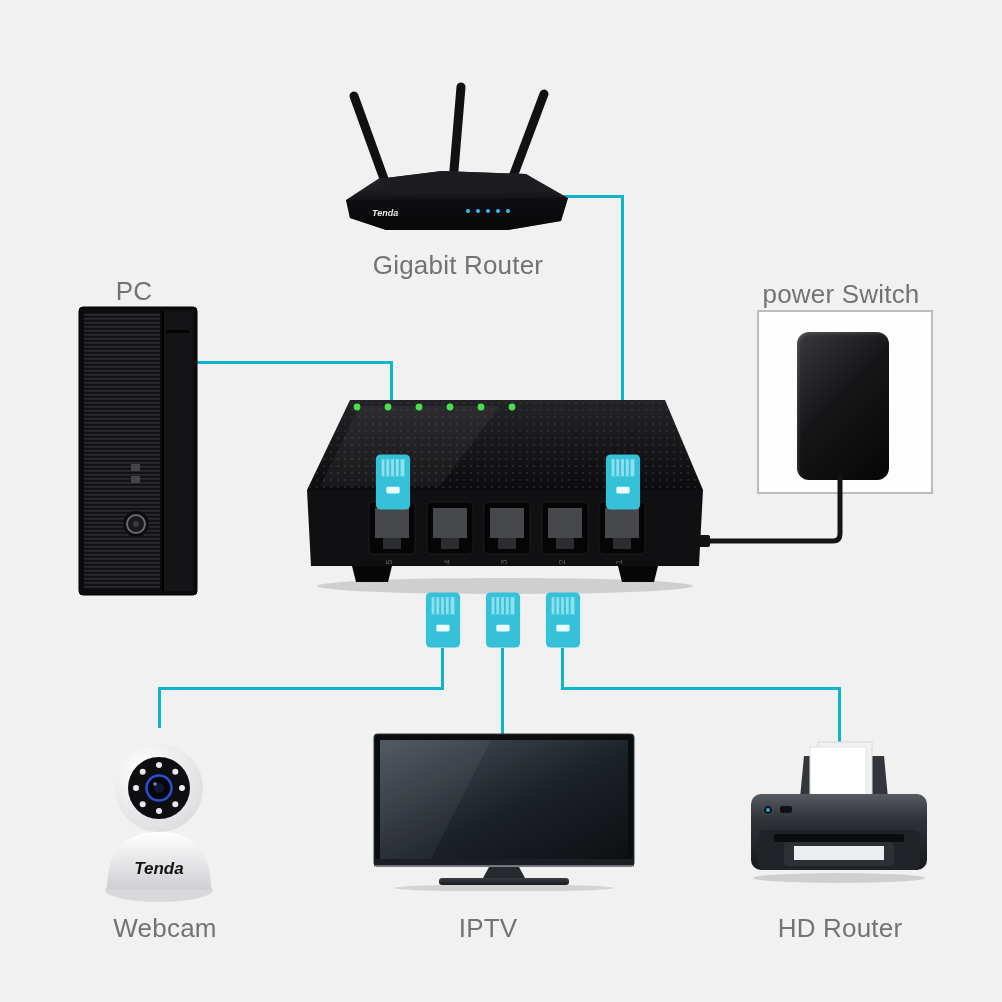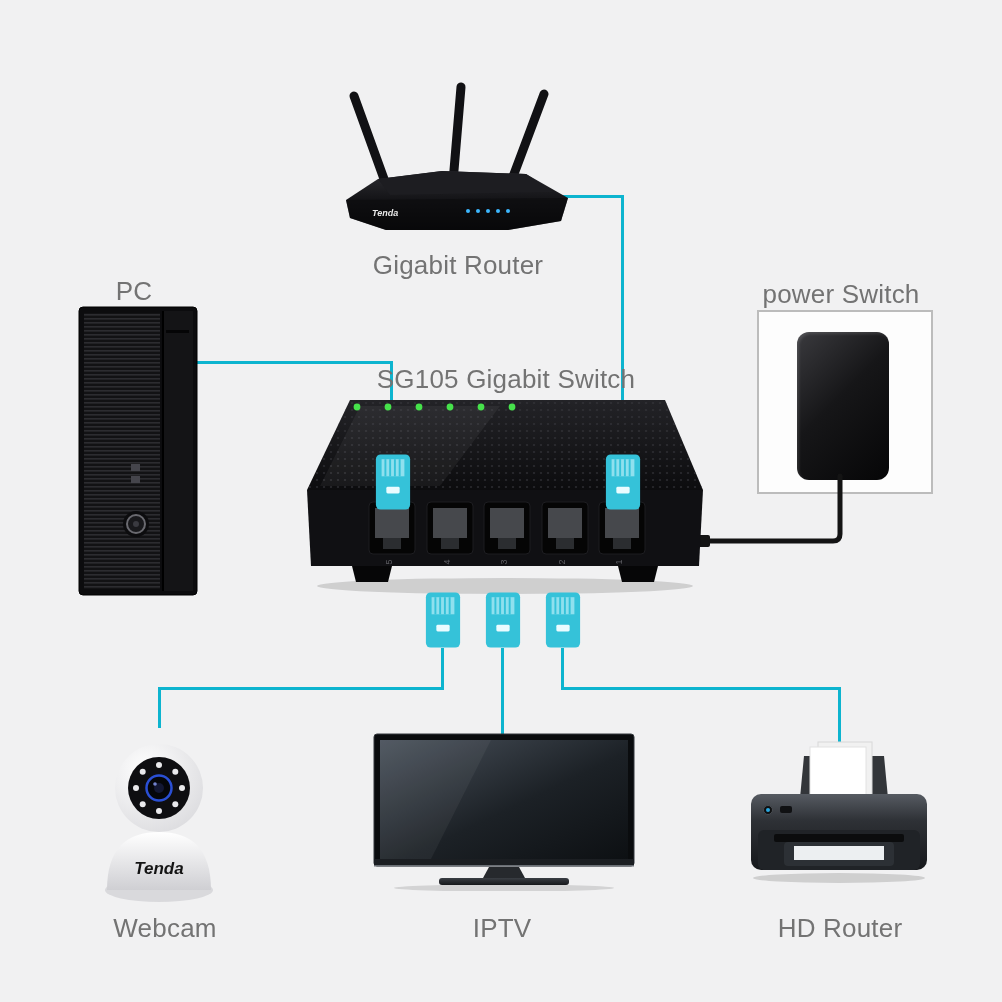--- a/index.html
+++ b/index.html
@@ -60,23 +60,22 @@
 
   <div class="cline" style="left:501px;top:648px;width:3px;height:87px"></div>
 
   <div class="cline" style="left:561px;top:648px;width:3px;height:42px"></div>
   <div class="cline" style="left:561px;top:687px;width:280px;height:3px"></div>
   <div class="cline" style="left:838px;top:687px;width:3px;height:57px"></div>
 
   <div class="label" style="left:134px;top:276px">PC</div>
   <div class="label" style="left:458px;top:250px">Gigabit Router</div>
   <div class="label" style="left:841px;top:279px">power Switch</div>
-  <div class="label" style="left:506px;top:364px">SG105 Gigabit Switch</div>
   <div class="label" style="left:165px;top:913px">Webcam</div>
-  <div class="label" style="left:502px;top:913px">IPTV</div>
+  <div class="label" style="left:488px;top:913px">IPTV</div>
   <div class="label" style="left:840px;top:913px">HD Router</div>
 
   <div class="figure" style="left:330px;top:82px;width:250px;height:155px">
     <svg width="250" height="155" viewBox="0 0 250 155">
       <defs>
         <linearGradient id="routerGrad" x1="0" y1="0" x2="0" y2="1">
           <stop offset="0" stop-color="#2e2e33"></stop>
             <stop offset="0.5" stop-color="#131316"></stop>
             <stop offset="1" stop-color="#050506"></stop>
         </linearGradient>

